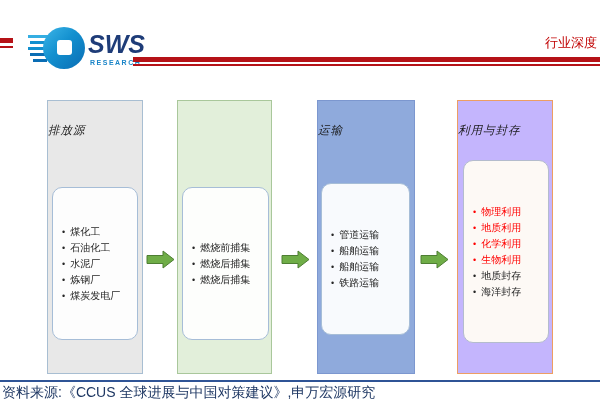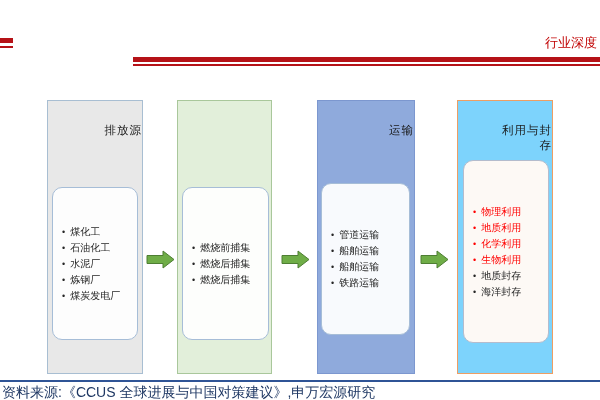--- a/index.html
+++ b/index.html
@@ -50,23 +50,24 @@
   .rule-stub-thin  { position: absolute; left: 0; top: 46px; width: 13px; height: 2px; }
   .header-rule-thick { position: absolute; left: 133px; top: 57px; right: 0; height: 5px; }
   .header-rule-thin  { position: absolute; left: 133px; top: 64px; right: 0; height: 2px; }
 
   
   .col {
     position: absolute; top: 100px; height: 274px; width: 96px;
     border: 1.2px solid; 
   }
   .col-title {
-    display: block; width: 100%; text-align: right;
+    display: block; width: 100%; text-align: left;
     margin-top: 22px; font-size: 11.5px; color: #1a1a1a;
     letter-spacing: 1px;
+    font-style: italic;
   }
   .inner-box {
     position: absolute;
     border: 1.5px solid;
     border-radius: 10px;
     display: flex; align-items: center;
   }
   .item-list { list-style: none; width: 100%; padding-left: 9px; }
   .item-list li {
     font-size: 10px; line-height: 15px; white-space: nowrap;
@@ -80,20 +81,32 @@
   .source-note {
     position: absolute; left: 2px; top: 384px;
     font-size: 14px; white-space: nowrap;
   }
 </style>
 </head>
 <body>
 
 <div class="slide">
 
+  <div class="logo">
+    <div class="globe-stripe gs1"></div>
+    <div class="globe-stripe gs2"></div>
+    <div class="globe-stripe gs3"></div>
+    <div class="globe-stripe gs4"></div>
+    <div class="globe-stripe gs5"></div>
+    <div class="globe">
+      <div class="globe-square"></div>
+    </div>
+    <div class="logo-text">SWS</div>
+    <div class="logo-subtext">RESEARCH</div>
+  </div>
 
   <div class="rule-stub-thick" style="background-color: rgb(181, 18, 23);"></div>
   <div class="rule-stub-thin" style="background-color: rgb(181, 18, 23);"></div>
   <div class="header-rule-thick" style="background-color: rgb(181, 18, 23);"></div>
   <div class="header-rule-thin" style="background-color: rgb(181, 18, 23);"></div>
 
   <div class="doc-type" style="color: rgb(192, 0, 0);">行业深度</div>
 
   <div>
 
@@ -173,21 +186,21 @@
               <span>铁路运输</span>
             </li>
         </ul>
       </div>
     </div>
 
     <svg class="arrow" style="left:420px;" viewBox="0 0 29 19">
       <polygon points="1,5.5 17,5.5 17,1 28,9.5 17,18 17,13.5 1,13.5" stroke-width="1" style="fill: rgb(111, 173, 71); stroke: rgb(78, 126, 51);"></polygon>
     </svg>
 
-    <div class="col" style="left: 457px; background-color: #7dd3fc; border-color: rgb(237, 158, 99); padding-left: 44px;">
+    <div class="col" style="left: 457px; background-color: #c4b5fd; border-color: rgb(237, 158, 99);">
       <span class="col-title">利用与封存</span>
       <div class="inner-box" style="left: 5px; top: 59px; width: 86px; height: 183px; background-color: rgb(253, 249, 245); border-color: rgb(180, 188, 205);">
         <ul class="item-list">
           <li style="color: rgb(255, 0, 0);">
               <span class="bullet">•</span>
               <span>物理利用</span>
             </li>
           <li style="color: rgb(255, 0, 0);">
               <span class="bullet">•</span>
               <span>地质利用</span>

